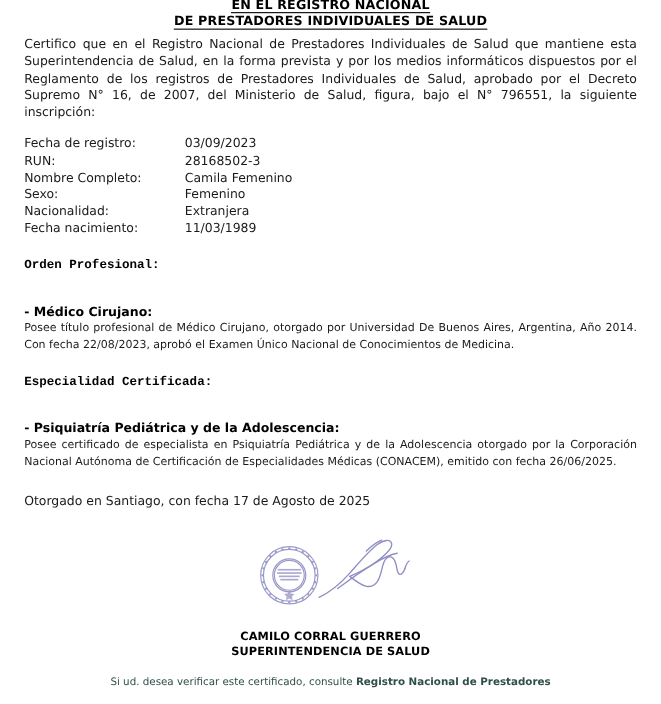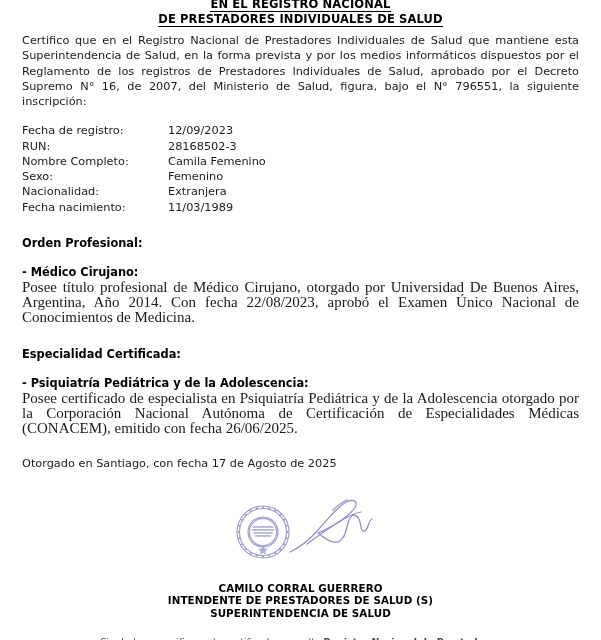--- a/index.html
+++ b/index.html
@@ -70,34 +70,34 @@
     white-space: nowrap;
   }
   .fields td.label { width: 146px; }
 
   
   .section-head {
     margin-top: 21px;
     font-size: 11.4px;
     font-weight: bold;
     color: #000000;
+    font-family: Liberation Mono, monospace;
   }
   .item-head {
-    margin-top: 15px;
+    margin-top: 28px;
     font-size: 11.4px;
     font-weight: bold;
     color: #000000;
   }
   .item-body {
-    font-size: 15px;
+    font-size: 10px;
     line-height: 15.3px;
     text-align: justify;
     color: #1a1a1a;
     margin-top: 1px;
-    font-family: Liberation Serif, serif;
   }
   .granted {
     margin-top: 20px;
     font-size: 11.3px;
     line-height: 15.3px;
     color: #1a1a1a;
   }
 
   
   .sign-area {
@@ -169,21 +169,21 @@
   </div>
 
   <div class="content">
 
     <div class="intro">Certifico que en el Registro Nacional de Prestadores Individuales de Salud que mantiene esta Superintendencia de Salud, en la forma prevista y por los medios informáticos dispuestos por el Reglamento de los registros de Prestadores Individuales de Salud, aprobado por el Decreto Supremo N° 16, de 2007, del Ministerio de Salud, figura, bajo el N° 796551, la siguiente inscripción:</div>
 
     <table class="fields">
       <tbody>
         <tr>
           <td class="label">Fecha de registro:</td>
-          <td class="value">12/09/2023</td>
+          <td class="value">03/09/2023</td>
         </tr>
         <tr>
           <td class="label">RUN:</td>
           <td class="value">28168502-3</td>
         </tr>
         <tr>
           <td class="label">Nombre Completo:</td>
           <td class="value">Camila Femenino</td>
         </tr>
         <tr>
@@ -272,21 +272,20 @@
               </g>
             </svg>
           </span>
 
         </div>
       </div>
     </div>
 
     <div class="signer">
       <div>CAMILO CORRAL GUERRERO</div>
-      <div>INTENDENTE DE PRESTADORES DE SALUD (S)</div>
       <div>SUPERINTENDENCIA DE SALUD</div>
     </div>
 
     <div class="footer">
       <p><span>Si ud. desea verificar este certificado, consulte </span><b>Registro Nacional de Prestadores</b></p>
 
     </div>
 
   </div>
 </div>

